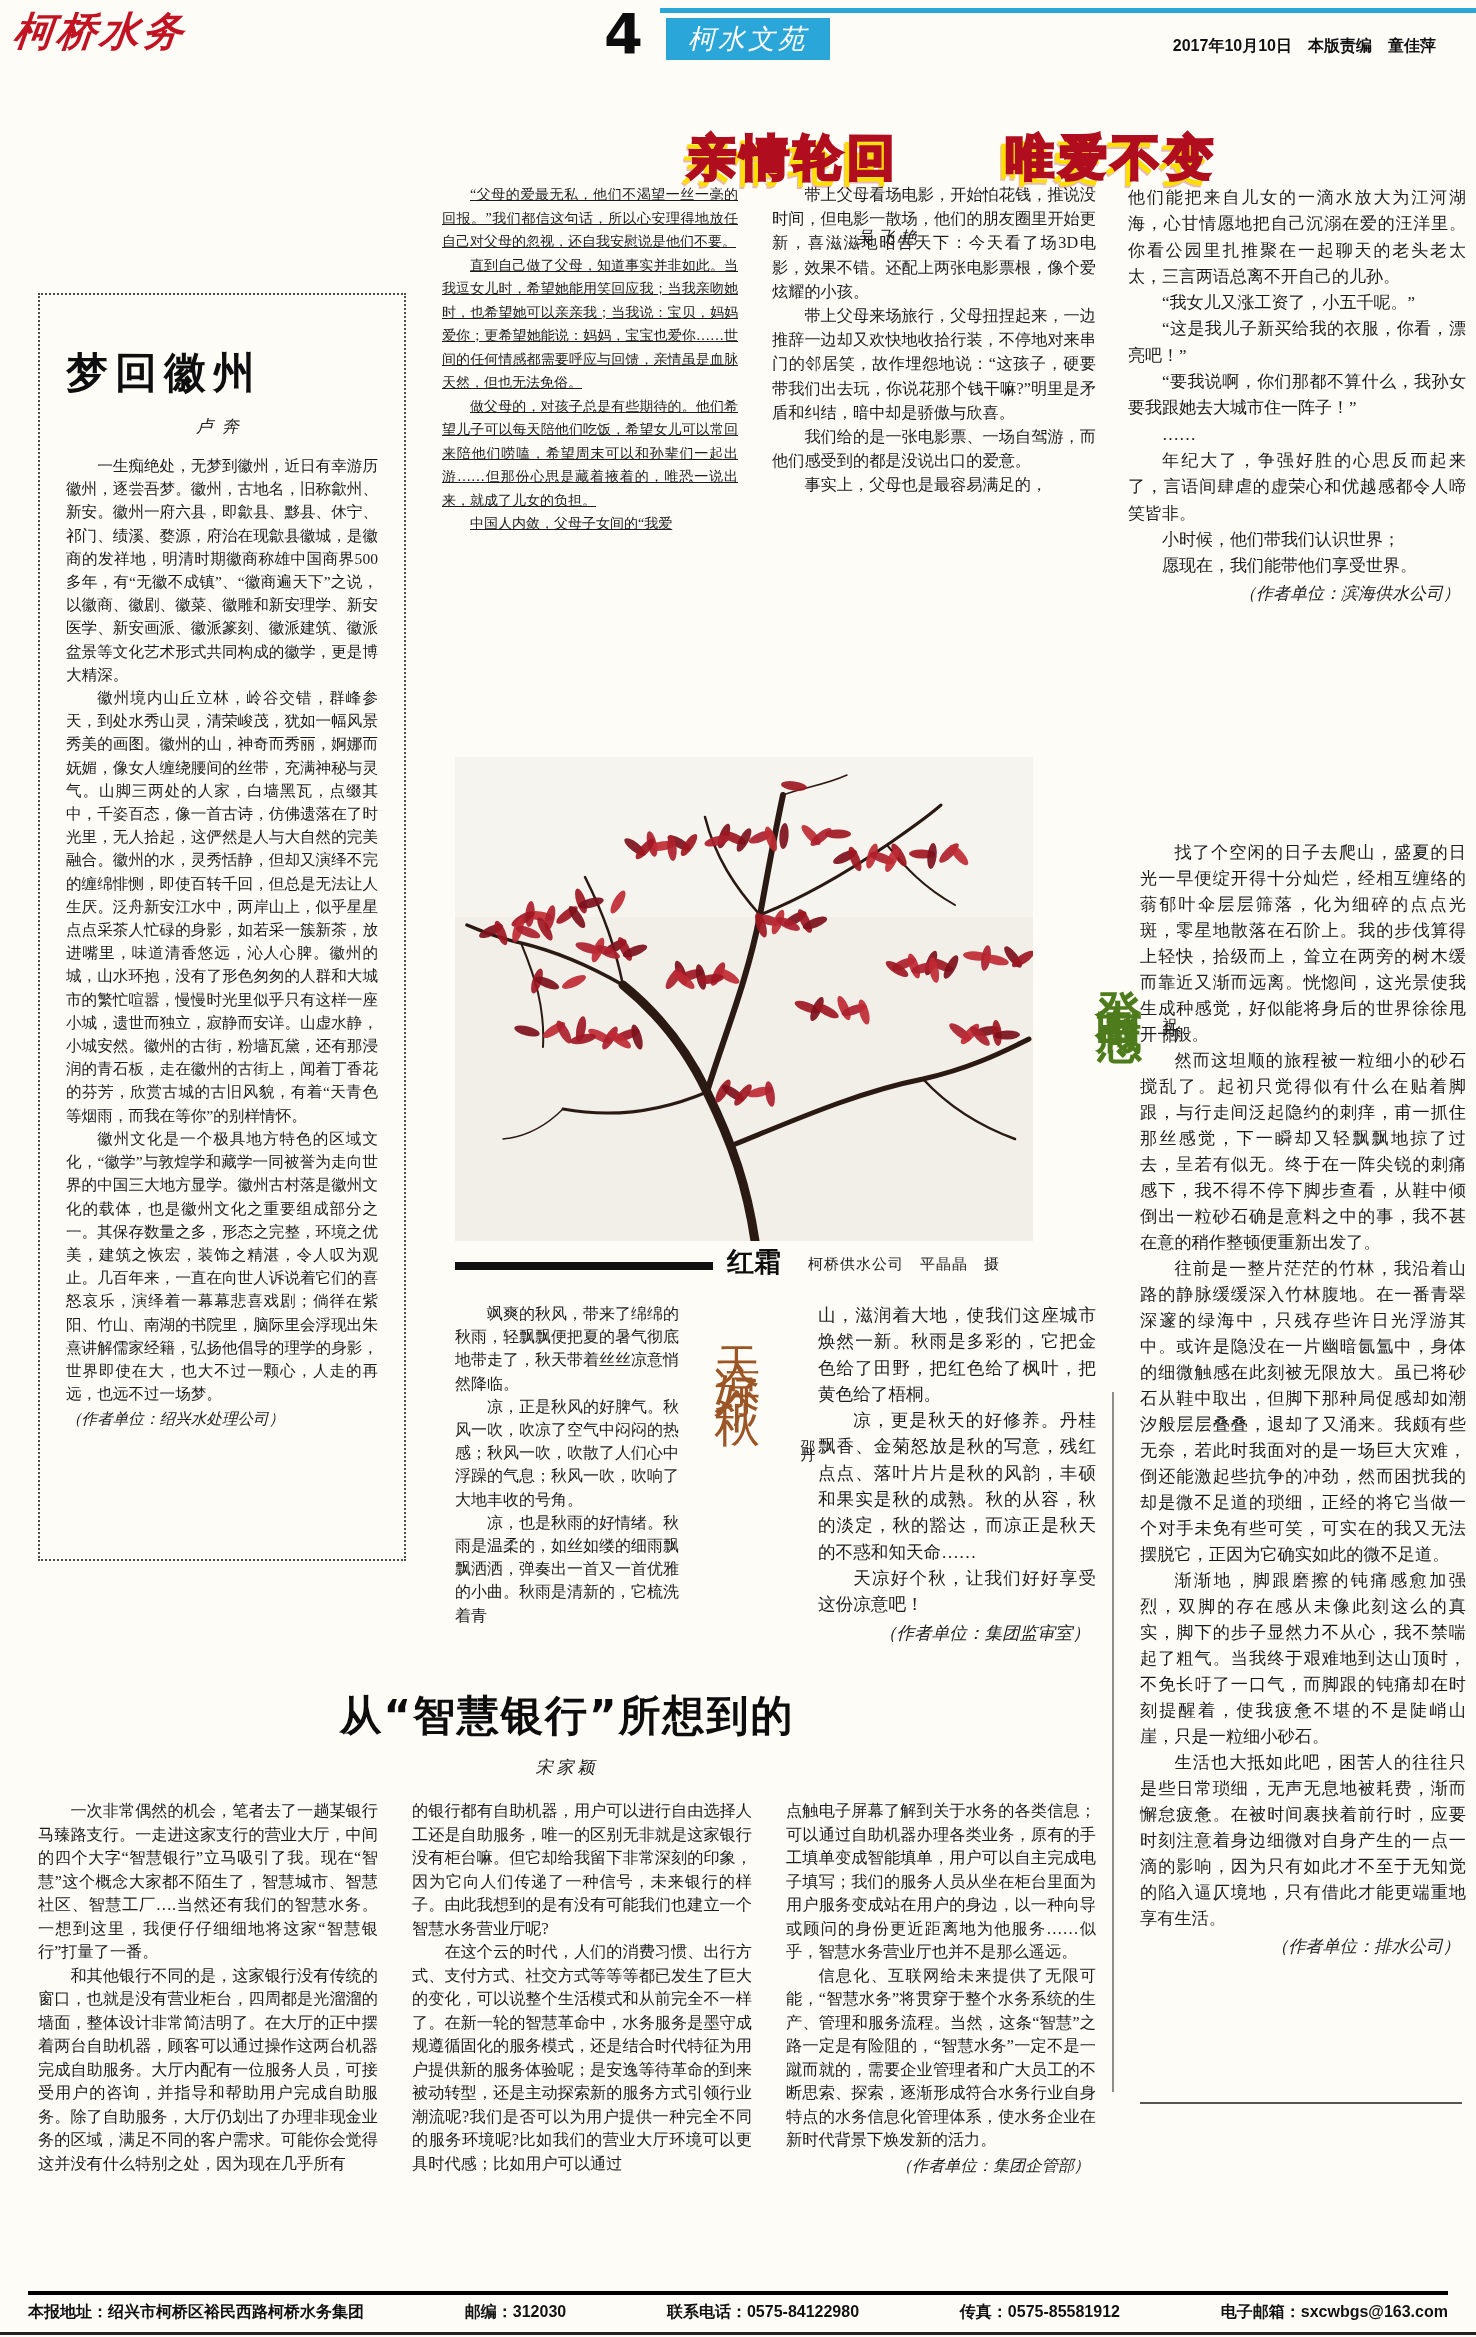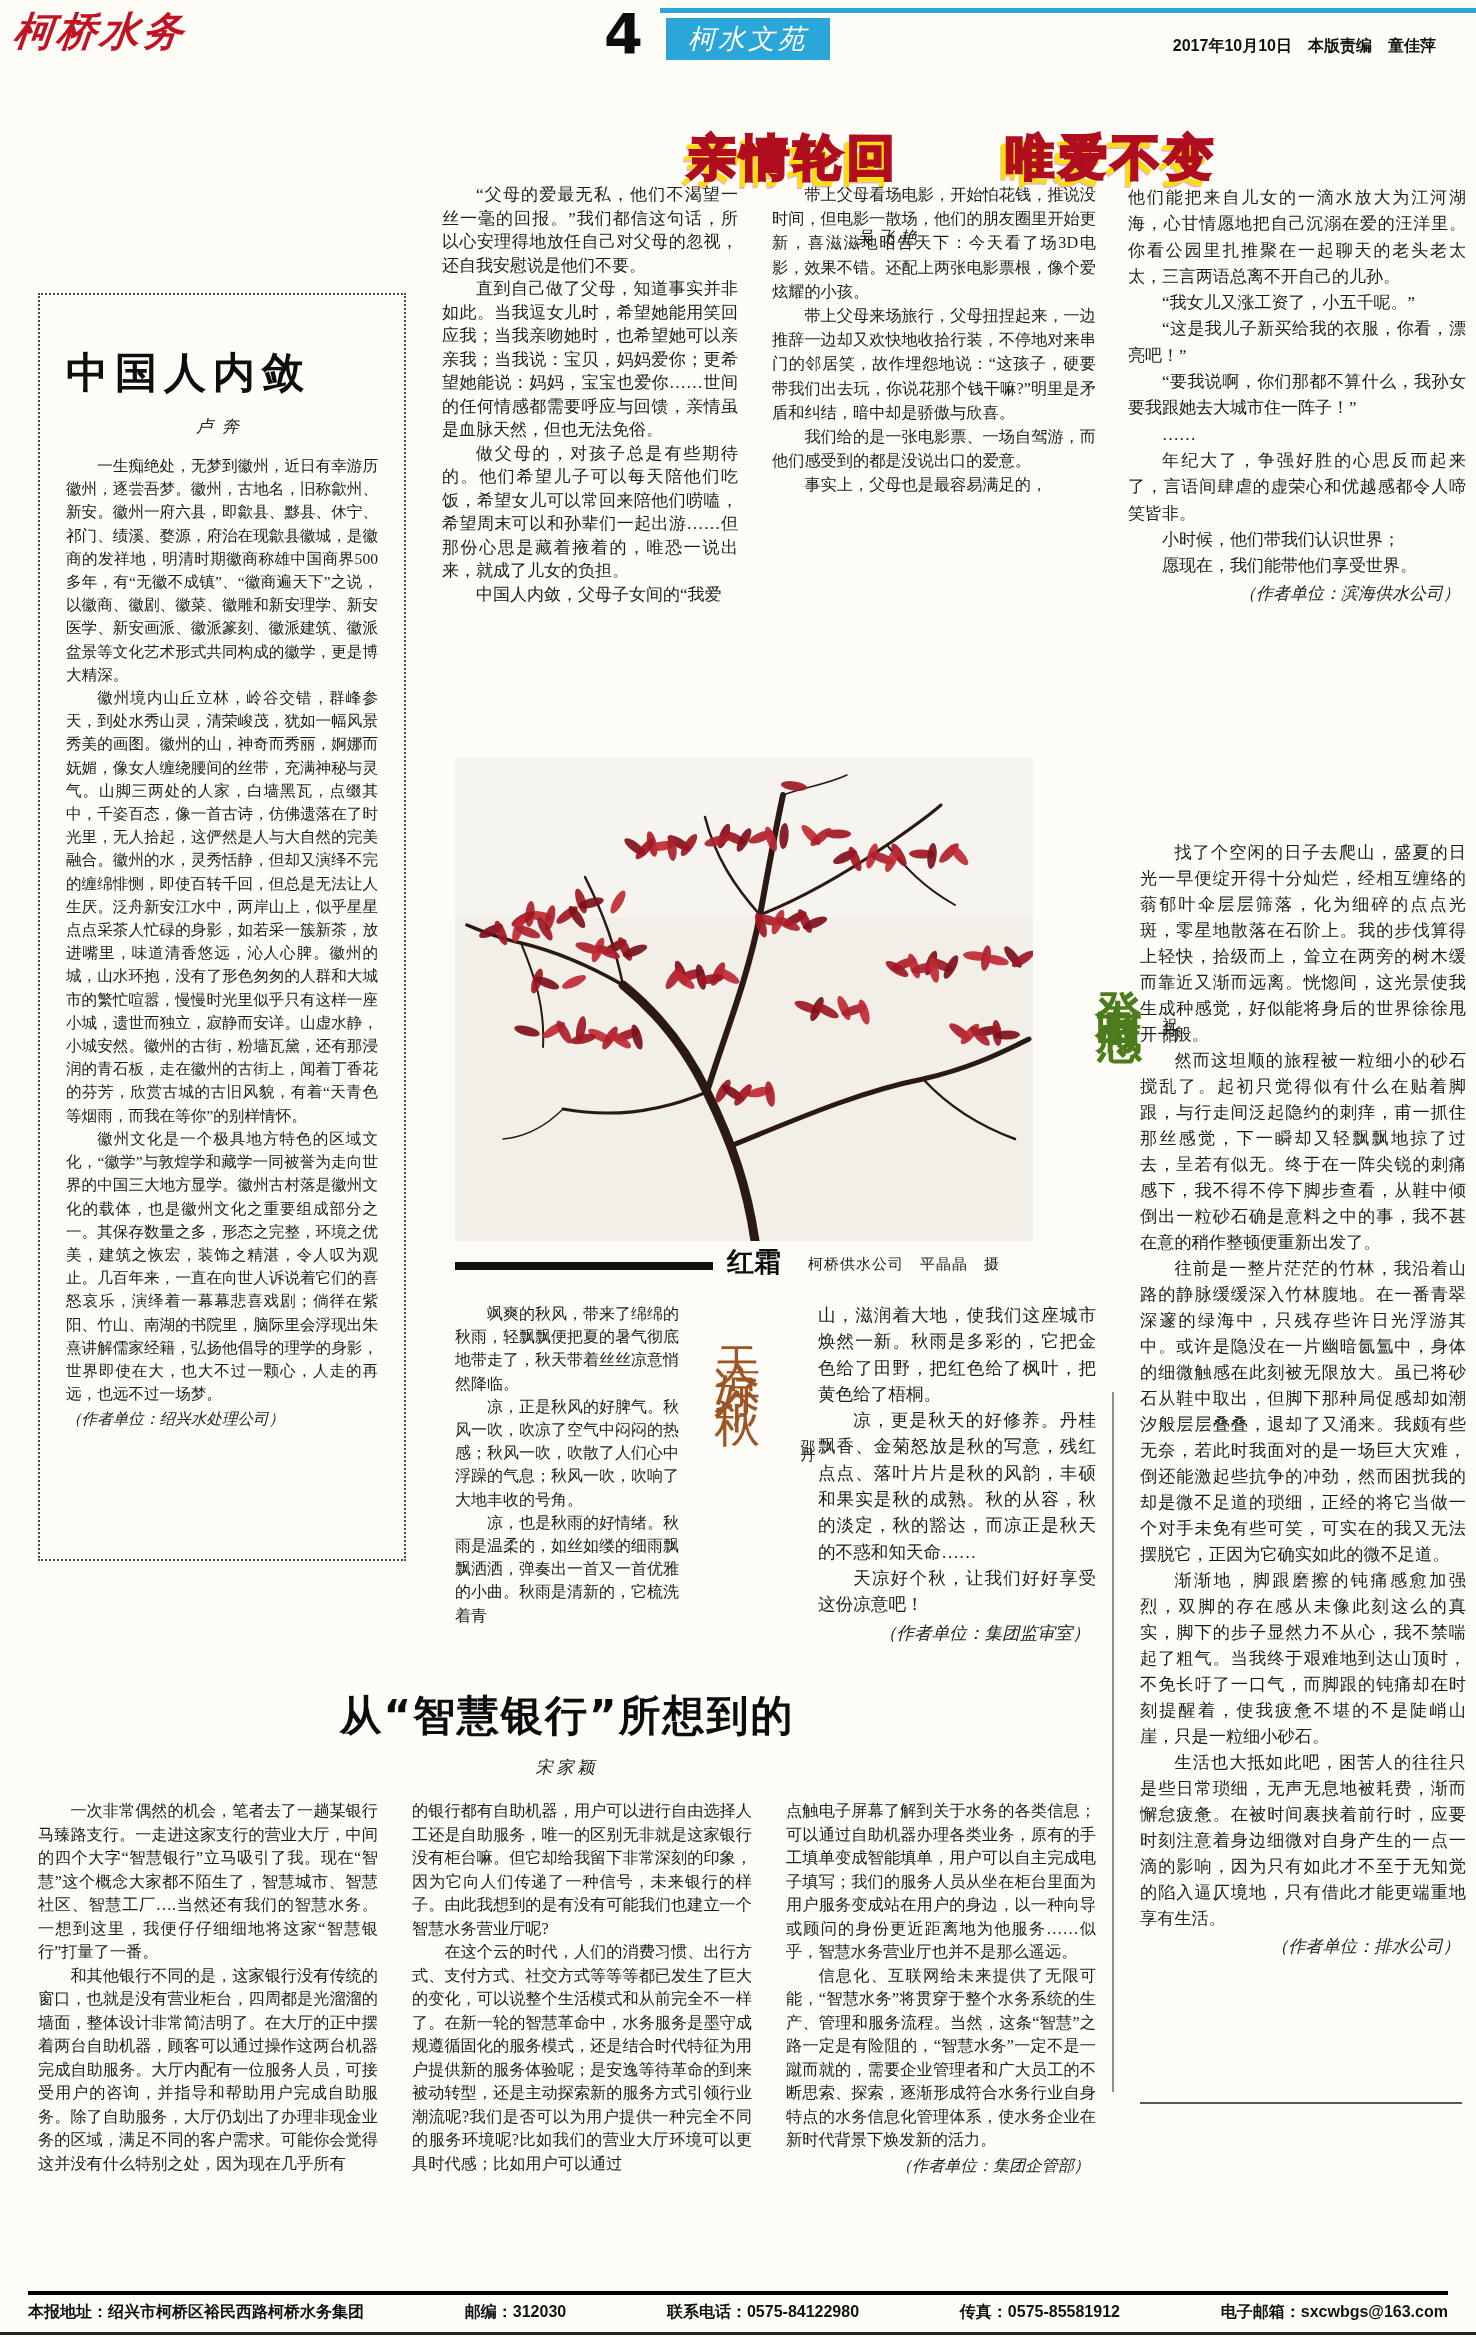--- a/index.html
+++ b/index.html
@@ -19,21 +19,21 @@
   .lead-title{left:430px;top:126px;width:1046px;text-align:center;
         font-family:"DejaVu Sans",sans-serif;font-weight:bold;font-size:48px;letter-spacing:5px;
         color:#fffdf2;-webkit-text-stroke:3px #b00e1e;
         text-shadow:-6px 6px 0 #ffdf00,-7px 8px 0 rgba(176,14,30,.28);}
   .lead-author{left:856px;top:226px;font-size:17px;font-style:italic;letter-spacing:5px;}
   
   .col{ text-align:justify;}
   .para{margin:0;text-indent:2em;}
   .para.noindent{text-indent:0;}
   .credit{margin-top:2px;text-align:right;font-style:italic;padding-right:6px;}
-  .lead-col1{left:442px;top:183px;width:296px;font-size:17px;line-height:23.5px;}
+  .lead-col1{left:442px;top:183px;width:296px;font-size:14px;line-height:23.5px;text-decoration:underline;}
   .lead-col2{left:772px;top:183px;width:324px;font-size:16.2px;line-height:24.2px;}
   .lead-col3{left:1128px;top:185px;width:338px;font-size:17px;line-height:26.3px;}
   
   .dream-box{left:38px;top:293px;width:368px;height:1268px;border:2px dotted #4a4a4a;
         box-sizing:border-box;padding:28px 26px 0 26px;}
   .dream-title{margin-top:22px;font-family:"DejaVu Sans",sans-serif;font-weight:bold;
         font-size:42px;letter-spacing:7px;color:#0e0e0e;}
   .dream-author{margin:14px 0 16px 0;text-align:center;font-style:italic;font-size:17px;letter-spacing:9px;}
   .dream-body{font-size:15.6px;line-height:23.2px;text-align:justify;}
   
@@ -99,21 +99,21 @@
         <p class="para">“要我说啊，你们那都不算什么，我孙女要我跟她去大城市住一阵子！”</p>
         <p class="para">……</p>
         <p class="para">年纪大了，争强好胜的心思反而起来了，言语间肆虐的虚荣心和优越感都令人啼笑皆非。</p>
         <p class="para">小时候，他们带我们认识世界；</p>
         <p class="para">愿现在，我们能带他们享受世界。</p>
       </div>
     <p class="credit">（作者单位：滨海供水公司）</p>
   </div>
 
   <div class="abs dream-box">
-    <div class="dream-title">中国人内敛</div>
+    <div class="dream-title">梦回徽州</div>
     <div class="dream-author">卢奔</div>
     <div class="dream-body">
         <p class="para">一生痴绝处，无梦到徽州，近日有幸游历徽州，逐尝吾梦。徽州，古地名，旧称歙州、新安。徽州一府六县，即歙县、黟县、休宁、祁门、绩溪、婺源，府治在现歙县徽城，是徽商的发祥地，明清时期徽商称雄中国商界500多年，有“无徽不成镇”、“徽商遍天下”之说，以徽商、徽剧、徽菜、徽雕和新安理学、新安医学、新安画派、徽派篆刻、徽派建筑、徽派盆景等文化艺术形式共同构成的徽学，更是博大精深。</p>
         <p class="para">徽州境内山丘立林，岭谷交错，群峰参天，到处水秀山灵，清荣峻茂，犹如一幅风景秀美的画图。徽州的山，神奇而秀丽，婀娜而妩媚，像女人缠绕腰间的丝带，充满神秘与灵气。山脚三两处的人家，白墙黑瓦，点缀其中，千姿百态，像一首古诗，仿佛遗落在了时光里，无人拾起，这俨然是人与大自然的完美融合。徽州的水，灵秀恬静，但却又演绎不完的缠绵悱恻，即使百转千回，但总是无法让人生厌。泛舟新安江水中，两岸山上，似乎星星点点采茶人忙碌的身影，如若采一簇新茶，放进嘴里，味道清香悠远，沁人心脾。徽州的城，山水环抱，没有了形色匆匆的人群和大城市的繁忙喧嚣，慢慢时光里似乎只有这样一座小城，遗世而独立，寂静而安详。山虚水静，小城安然。徽州的古街，粉墙瓦黛，还有那浸润的青石板，走在徽州的古街上，闻着丁香花的芬芳，欣赏古城的古旧风貌，有着“天青色等烟雨，而我在等你”的别样情怀。</p>
         <p class="para">徽州文化是一个极具地方特色的区域文化，“徽学”与敦煌学和藏学一同被誉为走向世界的中国三大地方显学。徽州古村落是徽州文化的载体，也是徽州文化之重要组成部分之一。其保存数量之多，形态之完整，环境之优美，建筑之恢宏，装饰之精湛，令人叹为观止。几百年来，一直在向世人诉说着它们的喜怒哀乐，演绎着一幕幕悲喜戏剧；倘徉在紫阳、竹山、南湖的书院里，脑际里会浮现出朱熹讲解儒家经籍，弘扬他倡导的理学的身影，世界即使在大，也大不过一颗心，人走的再远，也远不过一场梦。</p>
       </div>
     <p class="credit dream-body">（作者单位：绍兴水处理公司）</p>
   </div>
 
   <div class="abs photo">

